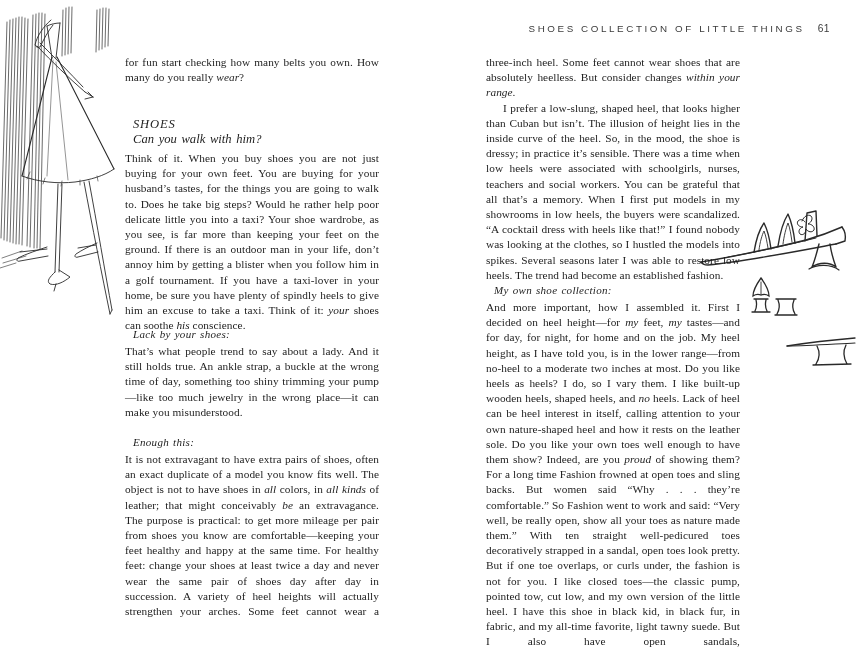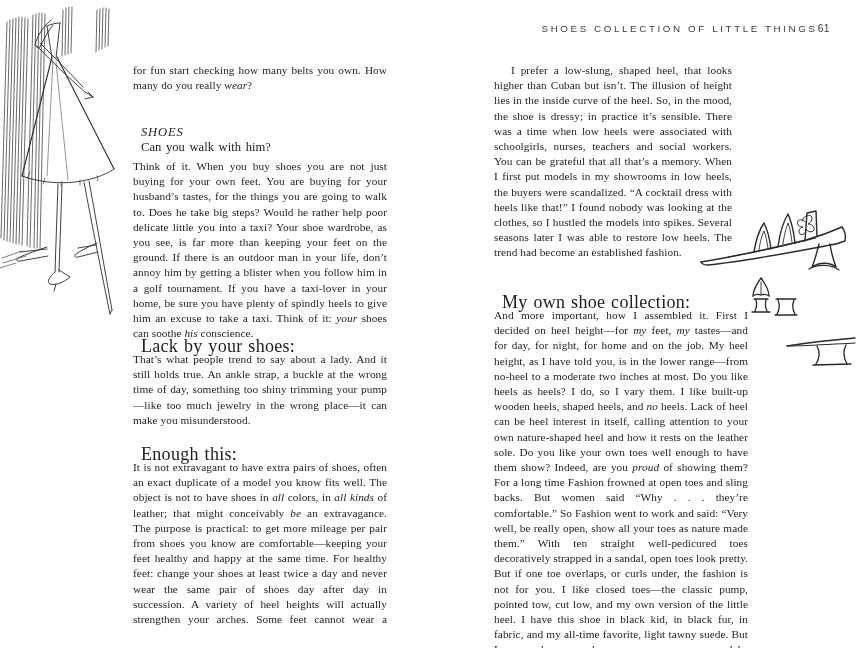--- a/index.html
+++ b/index.html
@@ -4,35 +4,35 @@
 <style>
   html,body{margin:0;padding:0}
   body{
     width:864px;height:648px;position:relative;overflow:hidden;
     background:#ffffff;color:#1d1d1d;
     font-family:"Liberation Serif", serif;
   }
   .abs{position:absolute}
   .spread{position:absolute;inset:0}
   p.body{
-    margin:8px;font-size:11.3px;line-height:15.2px;text-align:justify;
+    margin:0;font-size:11.3px;line-height:15.2px;text-align:justify;
     letter-spacing:0.05px;
   }
   p.jlast{text-align-last:justify}
   p.indent{text-indent:17px}
   .it{font-style:italic}
-  h2,h3,h4{margin:16px;font-weight:normal}
+  h2,h3,h4{margin:8px;font-weight:normal}
   .shoes-h{font-style:italic;font-size:12.6px;letter-spacing:0.8px}
-  .sub-h{font-size:12.6px;word-spacing:1.5px}
-  .sec-h{font-size:18px;letter-spacing:0.3px;word-spacing:1px}
+  .sub-h{font-style:italic;font-size:12.6px;word-spacing:1.5px}
+  .sec-h{font-style:italic;font-size:11px;letter-spacing:0.3px;word-spacing:1px}
   .running{
     font-family:"Liberation Sans", sans-serif;font-size:9.8px;
     letter-spacing:2.6px;color:#3b3b3b;white-space:nowrap;
   }
-  .running .num{letter-spacing:0.5px;font-size:10.2px}
+  .running .num{margin-left:13px;letter-spacing:0.5px;font-size:10.2px}
   svg{display:block}
 </style>
 </head>
 <body>
 
 <div class="spread">
 
   <svg class="abs" style="left:0;top:0" width="130" height="322" viewBox="0 0 130 322" aria-hidden="true">
     <g stroke="#2a2a2a" stroke-width="0.9" fill="none" stroke-linecap="round" stroke-linejoin="round">
 
@@ -117,20 +117,21 @@
 
     <h4 class="abs sec-h" style="left:125px;top:320px">Lack by your shoes:</h4>
     <p class="abs body" style="left:125px;top:344px;width:254px"><span>That’s what people trend to say about a lady. And it still holds true. An ankle strap, a buckle at the wrong time of day, something too shiny trimming your pump—like too much jewelry in the wrong place—it can make you misunderstood.</span></p>
 
     <h4 class="abs sec-h" style="left:125px;top:428px">Enough this:</h4>
     <p class="abs body jlast" style="left:125px;top:452px;width:254px"><span>It is not extravagant to have extra pairs of shoes, often an exact duplicate of a model you know fits well. The object is not to have shoes in </span><span class="it">all</span><span> colors, in </span><span class="it">all kinds</span><span> of leather; that might conceivably </span><span class="it">be</span><span> an extravagance. The purpose is practical: to get more mileage per pair from shoes you know are comfortable—keeping your feet healthy and happy at the same time. For healthy feet: change your shoes at least twice a day and never wear the same pair of shoes day after day in succession. A variety of heel heights will actually strengthen your arches. Some feet cannot wear a</span></p>
   </div>
 
   <div>
     <div class="abs" style="left:486px;top:55px;width:254px">
+      <p class="body"><span>three-inch heel. Some feet cannot wear shoes that are absolutely heelless. But consider changes </span><span class="it">within your range</span><span>.</span></p>
       <p class="body indent"><span>I prefer a low-slung, shaped heel, that looks higher than Cuban but isn’t. The illusion of height lies in the inside curve of the heel. So, in the mood, the shoe is dressy; in practice it’s sensible. There was a time when low heels were associated with schoolgirls, nurses, teachers and social workers. You can be grateful that all that’s a memory. When I first put models in my showrooms in low heels, the buyers were scandalized. “A cocktail dress with heels like that!” I found nobody was looking at the clothes, so I hustled the models into spikes. Several seasons later I was able to restore low heels. The trend had become an established fashion.</span></p>
     </div>
 
     <h4 class="abs sec-h" style="left:486px;top:276px">My own shoe collection:</h4>
     <p class="abs body jlast" style="left:486px;top:300px;width:254px"><span>And more important, how I assembled it. First I decided on heel height—for </span><span class="it">my</span><span> feet, </span><span class="it">my</span><span> tastes—and for day, for night, for home and on the job. My heel height, as I have told you, is in the lower range—from no-heel to a moderate two inches at most. Do you like heels as heels? I do, so I vary them. I like built-up wooden heels, shaped heels, and </span><span class="it">no</span><span> heels. Lack of heel can be heel interest in itself, calling attention to your own nature-shaped heel and how it rests on the leather sole. Do you like your own toes well enough to have them show? Indeed, are you </span><span class="it">proud</span><span> of showing them? For a long time Fashion frowned at open toes and sling backs. But women said “Why . . . they’re comfortable.” So Fashion went to work and said: “Very well, be really open, show all your toes as nature made them.” With ten straight well-pedicured toes decoratively strapped in a sandal, open toes look pretty. But if one toe overlaps, or curls under, the fashion is not for you. I like closed toes—the classic pump, pointed tow, cut low, and my own version of the little heel. I have this shoe in black kid, in black fur, in fabric, and my all-time favorite, light tawny suede. But I also have open sandals,</span></p>
   </div>
 
 </div>
 
 </body></html>

